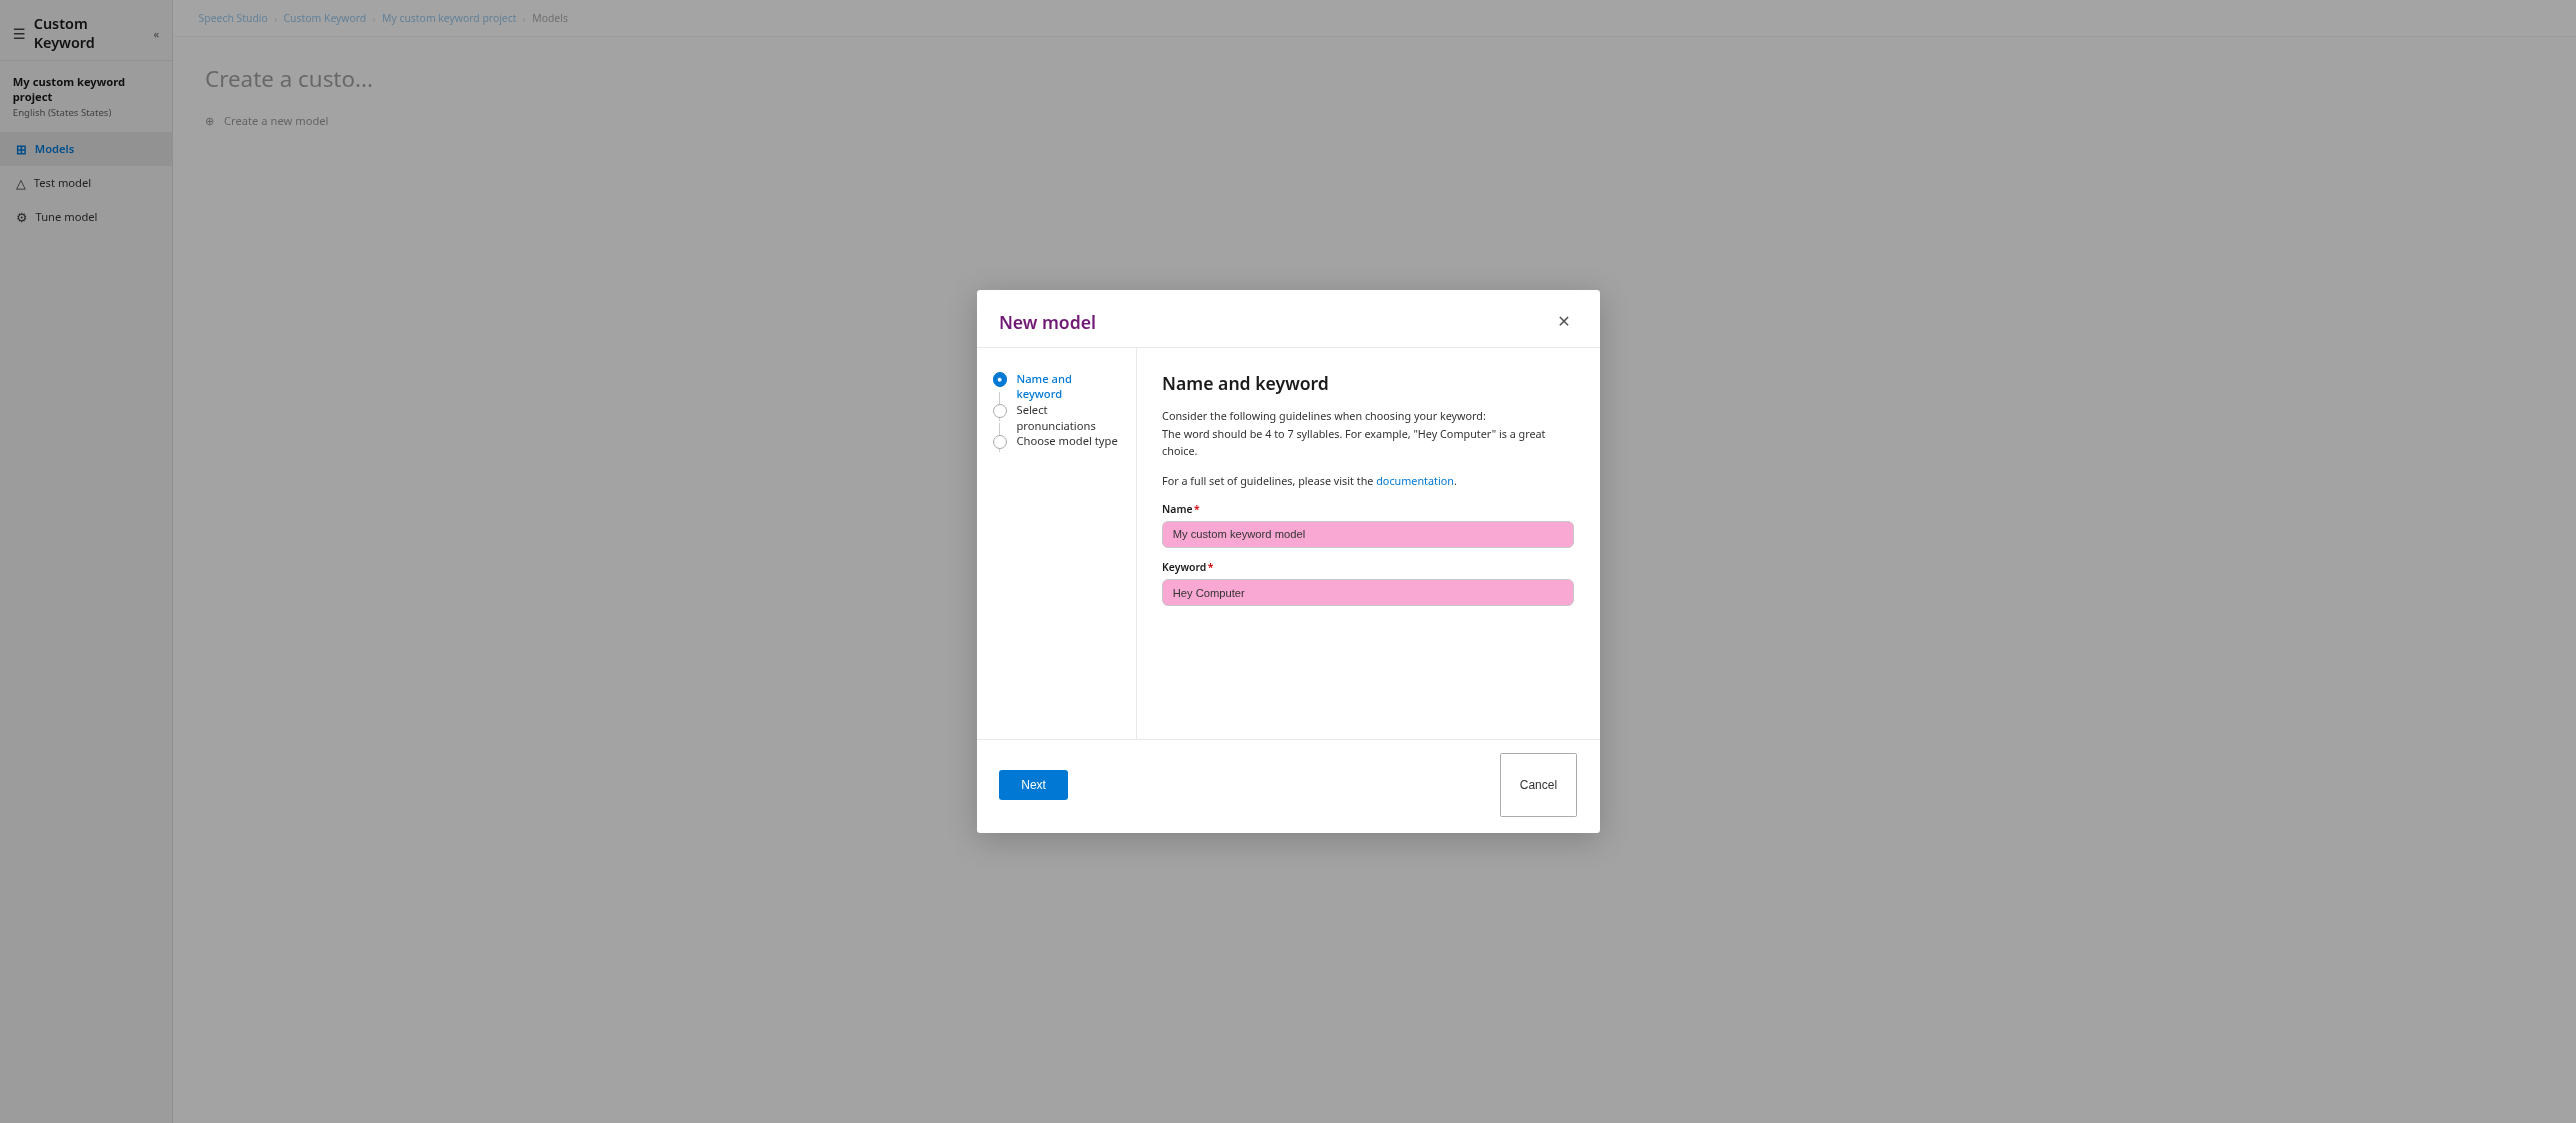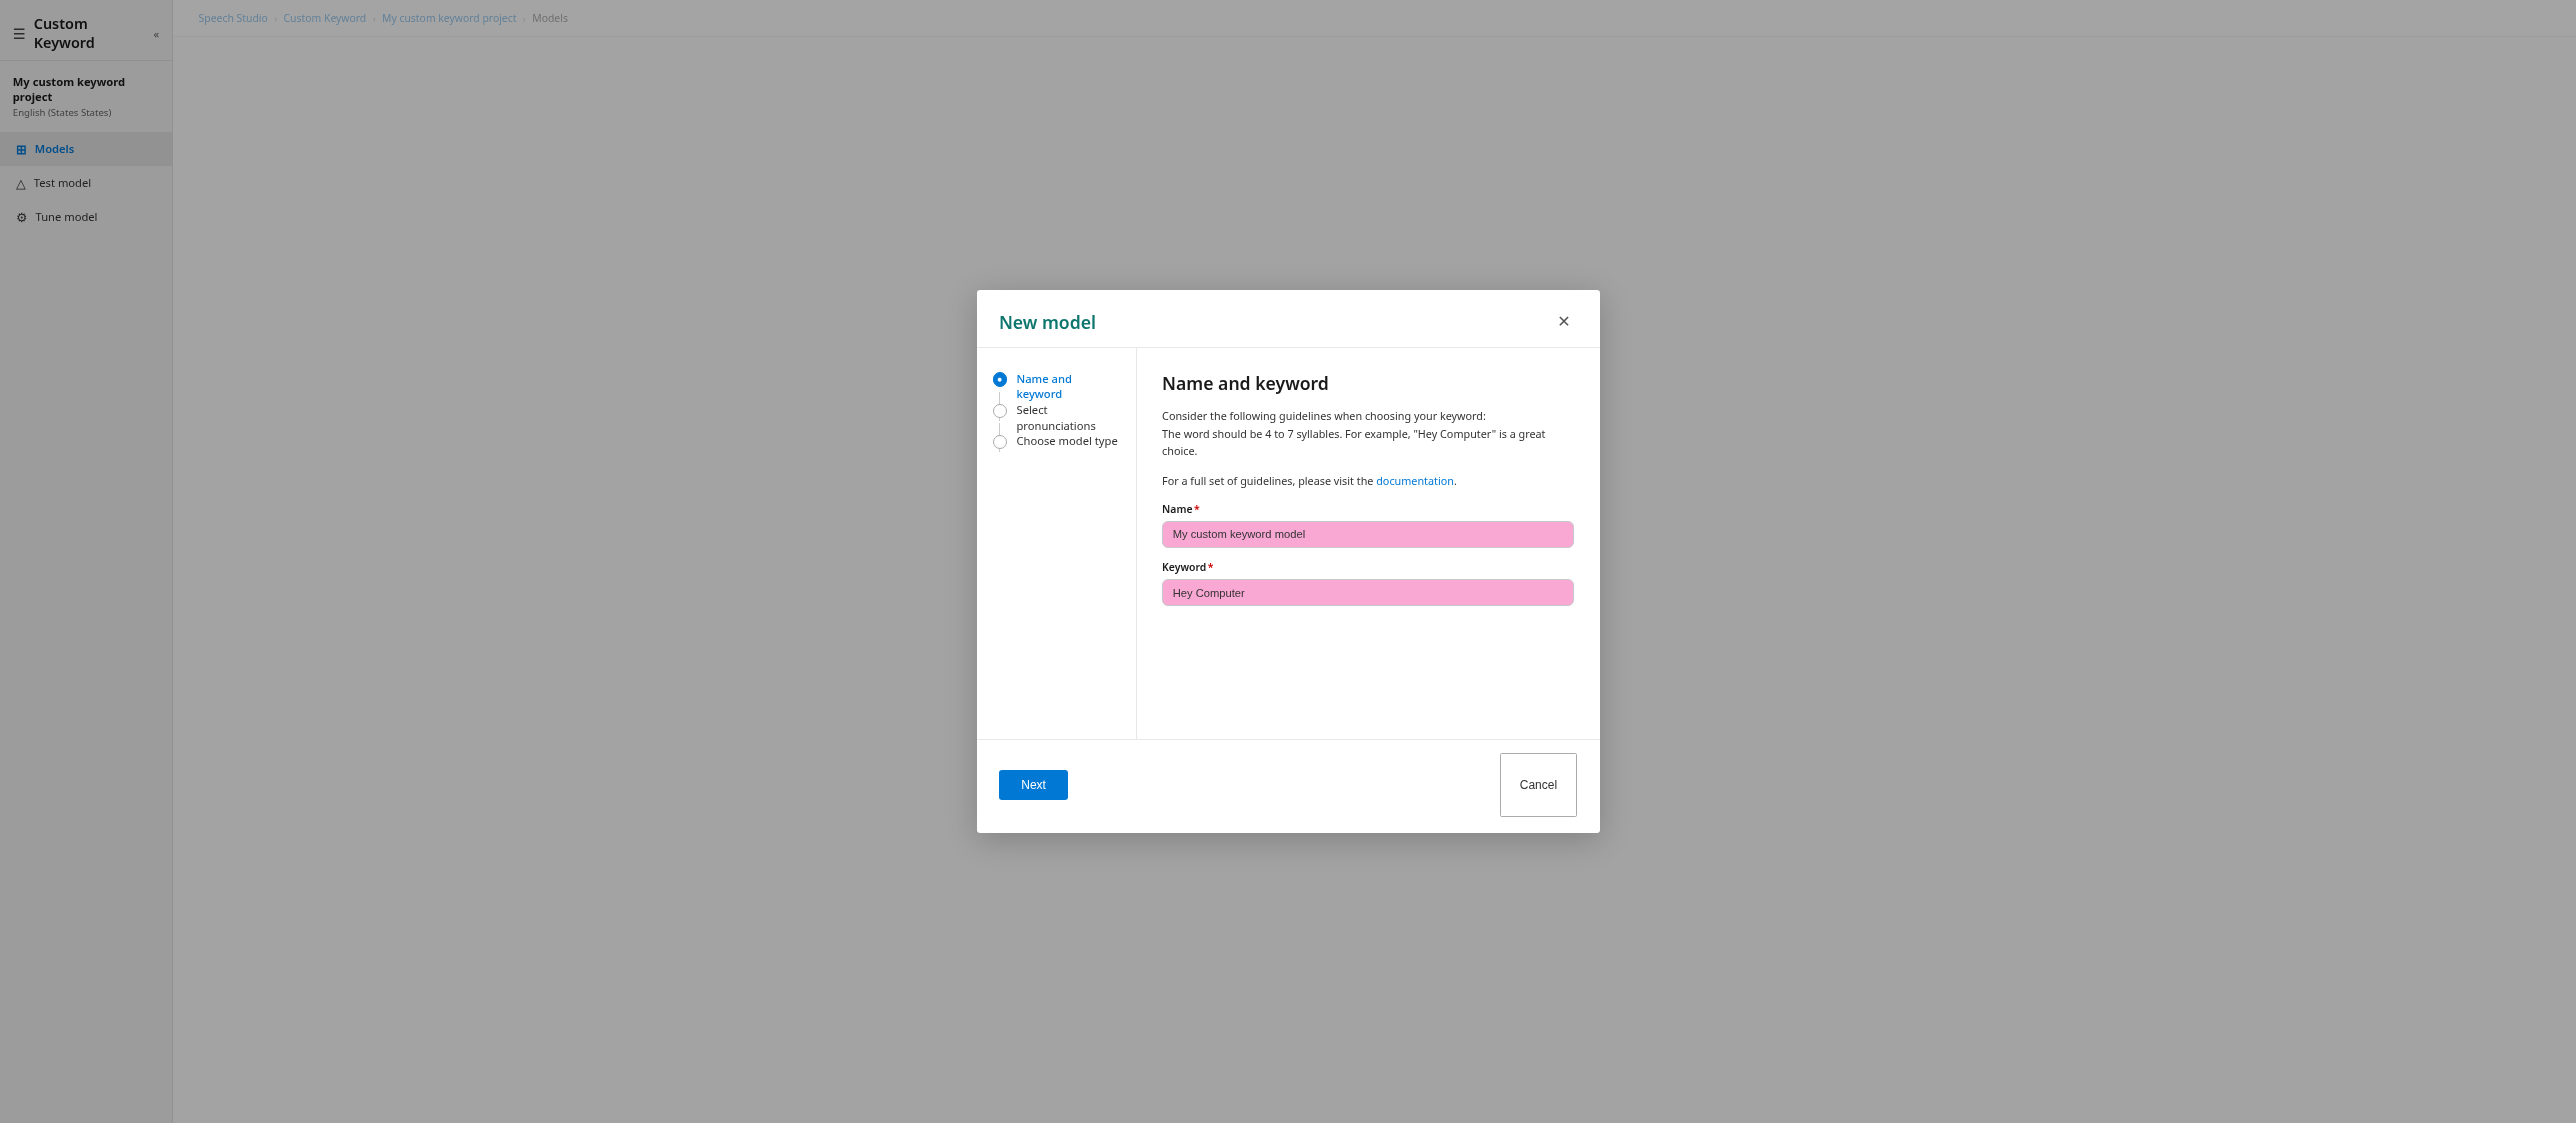--- a/index.html
+++ b/index.html
@@ -152,21 +152,21 @@
     .dialog-header {
       display: flex;
       align-items: center;
       justify-content: space-between;
       padding: 19px 22.4px 12.8px 22.4px;
       border-bottom: 0.8px solid #e8e8e8;
     }
     .dialog-title {
       font-size: 17.6px;
       font-weight: 600;
-      color: #0f766e;
+      color: #701a75;
     }
     .close-btn {
       background: none;
       border: none;
       font-size: 16px;
       cursor: pointer;
       color: #555;
       padding: 3.2px 6.4px;
       border-radius: 1.6px;
     }
@@ -347,20 +347,27 @@
 <div class="main">
   <div class="breadcrumb-bar bg-content">
     <span class="breadcrumb-item">Speech Studio</span>
     <span class="breadcrumb-sep">›</span>
     <span class="breadcrumb-item">Custom Keyword</span>
     <span class="breadcrumb-sep">›</span>
     <span class="breadcrumb-item">My custom keyword project</span>
     <span class="breadcrumb-sep">›</span>
     <span class="breadcrumb-item current">Models</span>
   </div>
+  <div class="main-content bg-content">
+    <h1 class="page-title">Create a custo...</h1>
+    <div class="create-new-model-row">
+      <span>⊕</span>
+      <span>Create a new model</span>
+    </div>
+  </div>
 </div>
 
 <div class="overlay">
   <div class="dialog">
 
     <div class="dialog-header">
       <span class="dialog-title">New model</span>
       <button class="close-btn">✕</button>
     </div>
 

